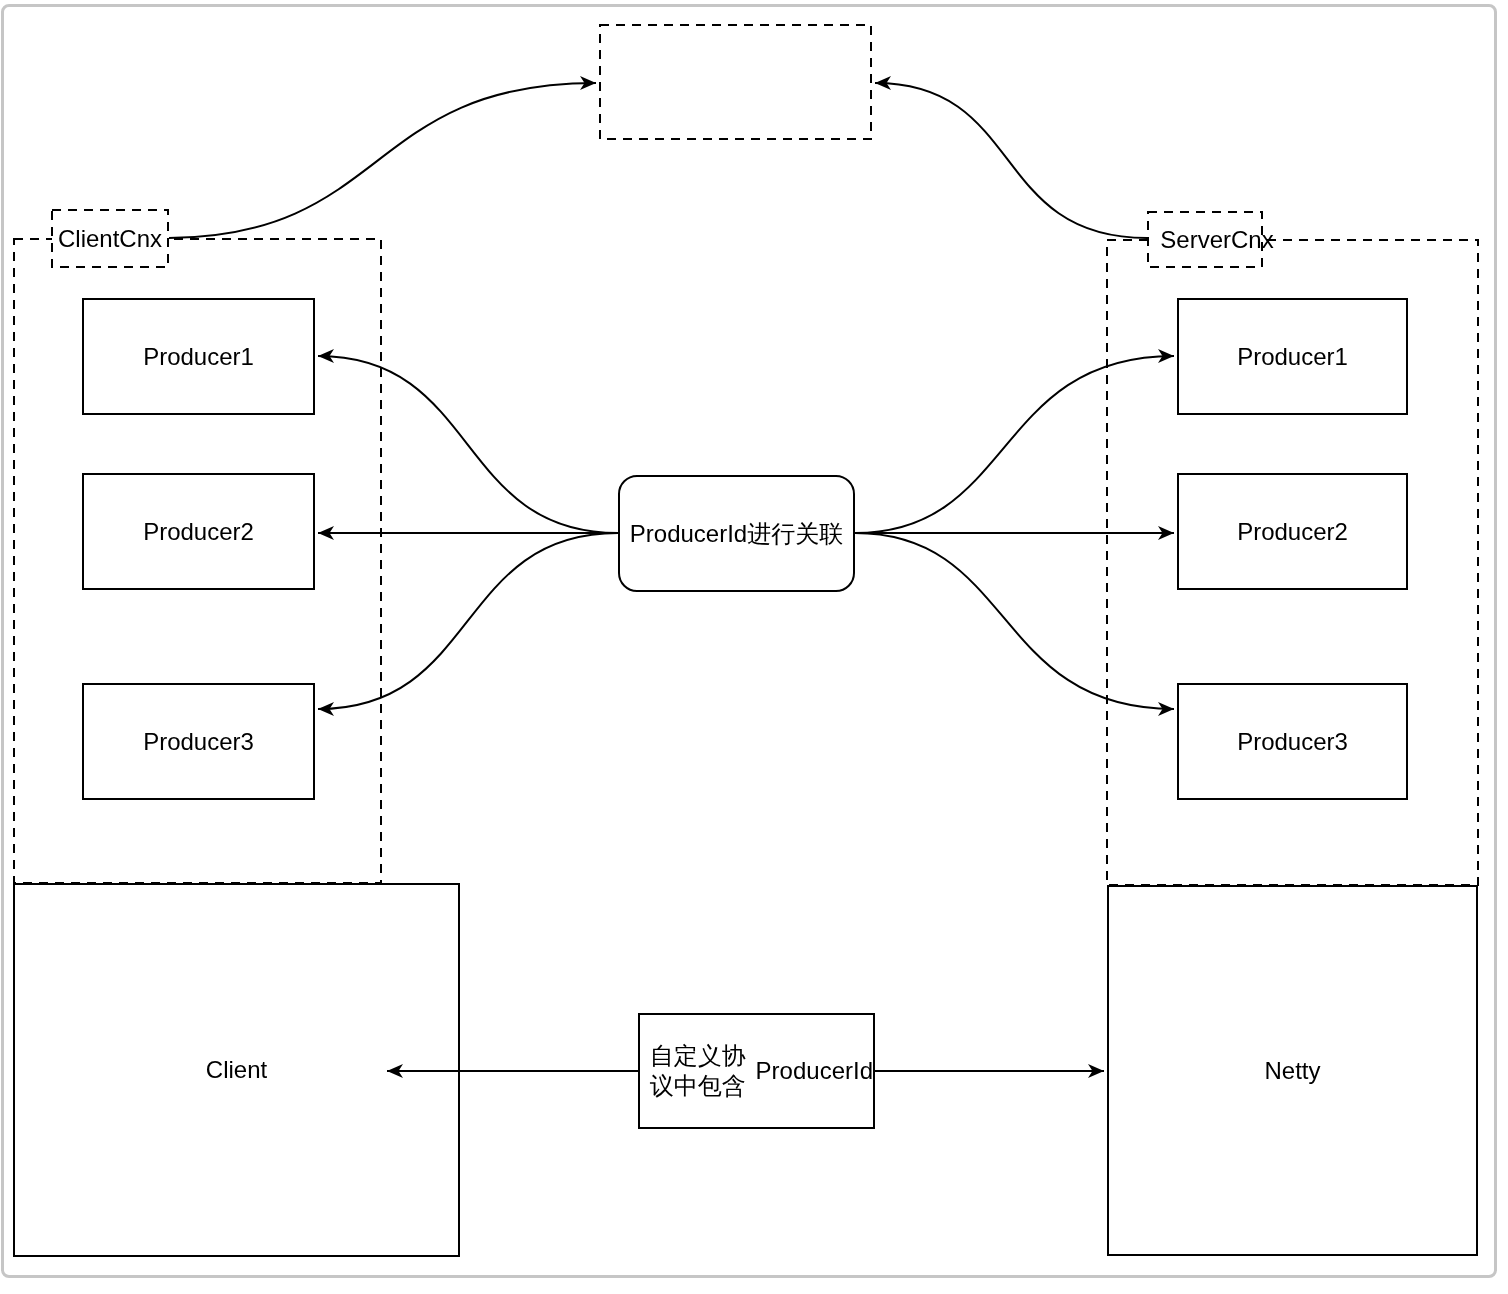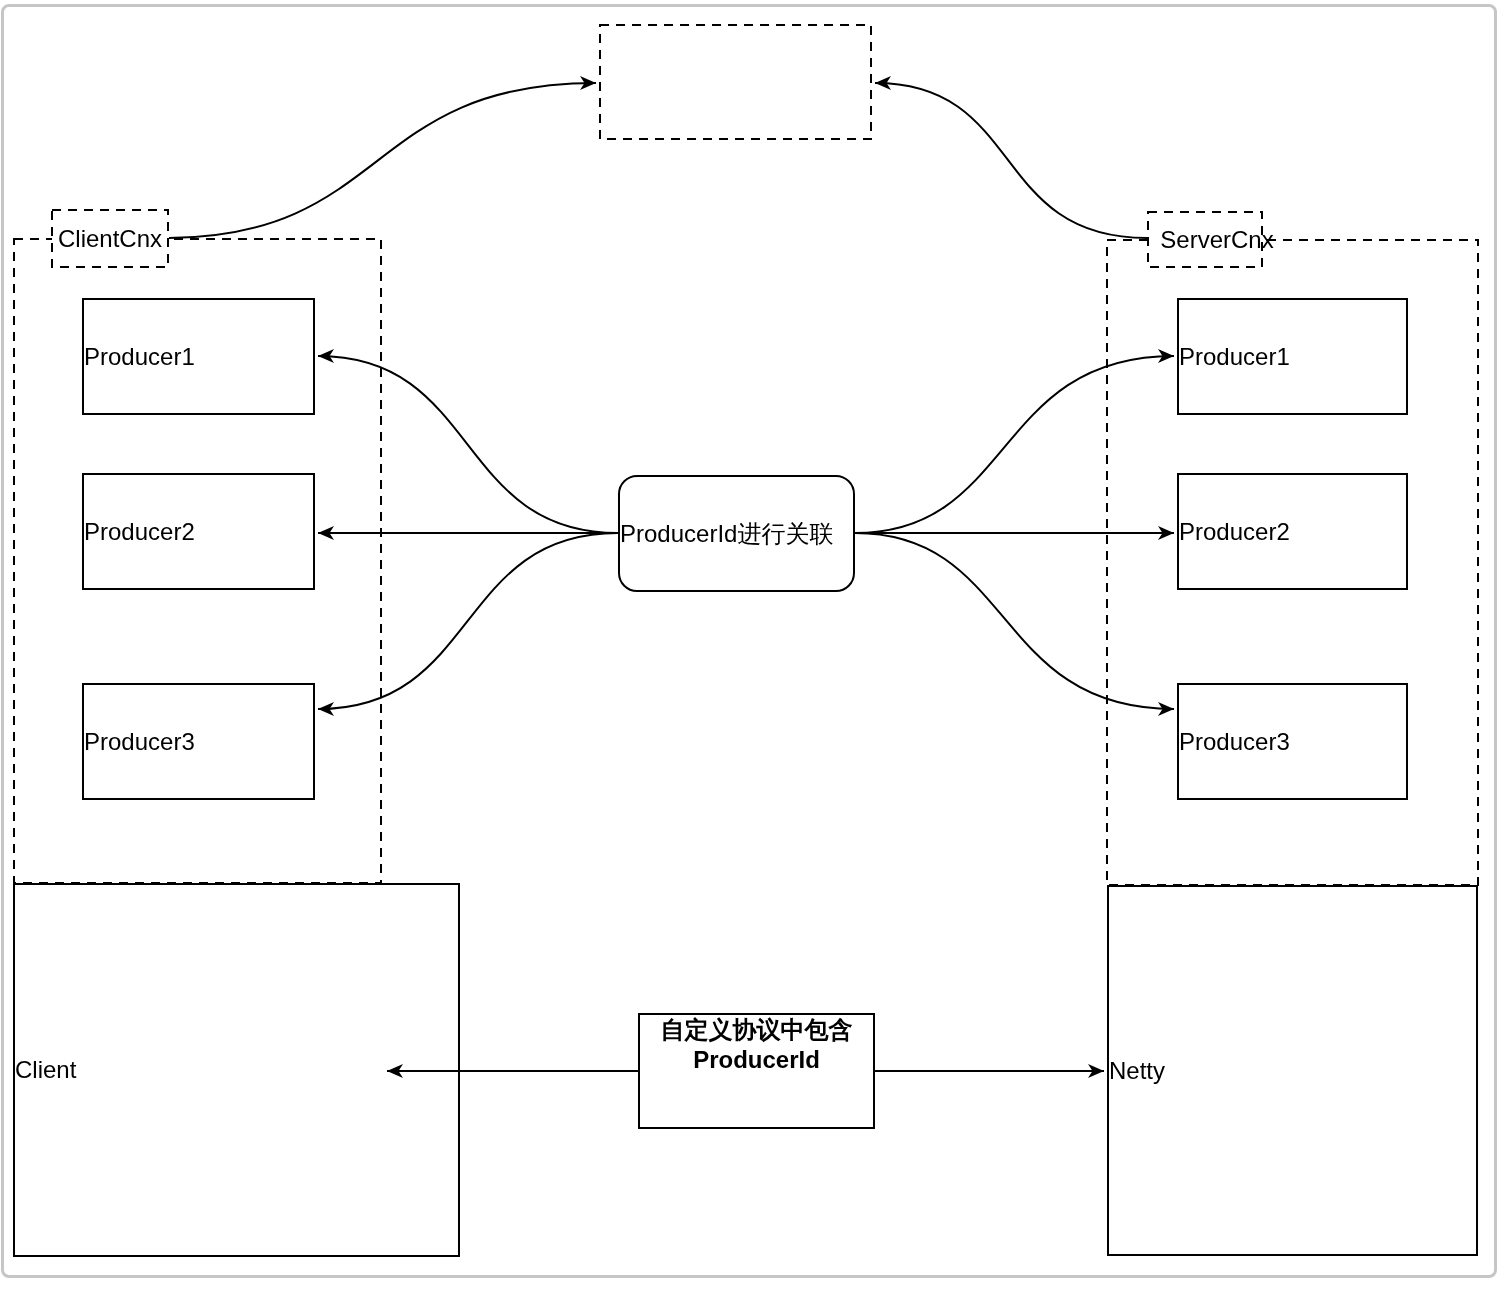--- a/index.html
+++ b/index.html
@@ -7,28 +7,28 @@
     position:relative;width:1508px;height:1294px;background:#ffffff;
     font-family:"Liberation Sans","DejaVu Sans",sans-serif;color:#000;overflow:hidden;
   }
   .frame{
     position:absolute;left:1px;top:4px;width:1496px;height:1274px;
     border:3px solid #c6c6c6;border-radius:8px;box-sizing:border-box;
     pointer-events:none;
   }
   .box{
     position:absolute;box-sizing:border-box;border:2px solid #000;background:#fff;
-    display:flex;align-items:center;justify-content:flex-start;text-align:center;
+    display:flex;align-items:center;justify-content:center;text-align:center;
     font-size:24px;line-height:1.25;
   }
   
   .client-box{left:13px;top:883px;width:447px;height:374px;}
   .broker-box{left:1107px;top:885px;width:371px;height:371px;}
   .center-box{left:618px;top:475px;width:237px;height:117px;border-radius:19px;}
-  .bottom-box{left:638px;top:1013px;width:237px;height:116px;flex-direction:column;font-weight:bold;}
+  .bottom-box{left:638px;top:1013px;width:237px;height:116px;flex-direction:row;}
   .lp{left:82px;width:233px;height:117px;}
   .rp{left:1177px;width:231px;height:117px;}
   .row1{top:298px;} .row2{top:473px;} .row3{top:683px;}
   
   .svg-label{
     position:absolute;display:flex;align-items:center;justify-content:center;
     font-size:24px;background:transparent;z-index:6;
   }
   .netty-label{left:599px;top:24px;width:273px;height:116px;}
   .clientcnx-label{left:51px;top:209px;width:118px;height:59px;}

